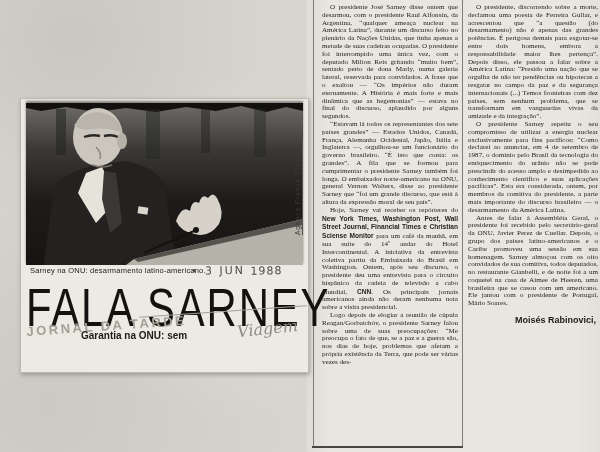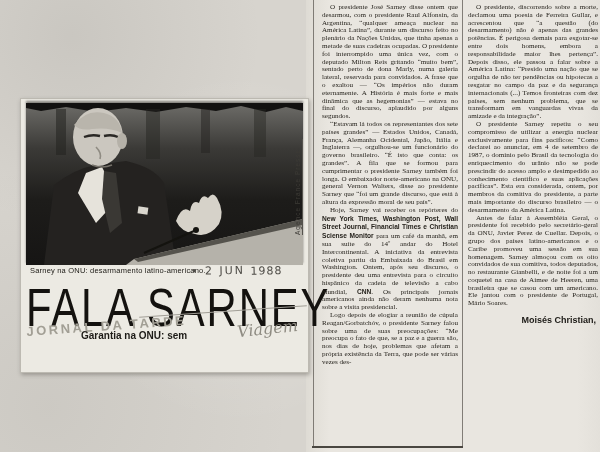--- a/index.html
+++ b/index.html
@@ -110,21 +110,21 @@
         <path d="M150,118 q6,-16 14,-10 q2,-12 9,-8 q3,-10 9,-5 q5,-7 9,0 q8,14 2,26 q-10 14,-24 10 q-14,-2 -19,-13" fill="#d6d2c9"></path>
 
         <polygon points="108,156 277,116 277,162 100,162" fill="#b5b2aa"></polygon>
         <polygon points="108,156 277,116 277,122 112,159" fill="#55534d"></polygon>
         <line x1="118" y1="150" x2="168" y2="128" stroke="#14130f" stroke-width="2"></line>
         <circle cx="170" cy="127" r="3" fill="#14130f"></circle>
       </svg>
     </div>
     <div class="photo-credit">Agence France Presse</div>
     <div class="caption">Sarney na ONU: desarmamento latino-americano.</div>
-    <div class="date-stamp"><span>•</span> <span>2 JUN</span> <span class="yr">1988</span></div>
+    <div class="date-stamp"><span>•</span> <span>3 JUN</span> <span class="yr">1988</span></div>
     <div class="headline">FALA SARNEY</div>
     <div class="pencil-line"></div>
     <div class="jt-stamp">JORNAL DA TARDE</div>
     <div class="subtitle">
       <div>Garantia na ONU: sem</div>
     </div>
     <div class="handwriting">Viagem</div>
   </div>
 
   <div class="col col1">
@@ -132,17 +132,17 @@
     <p>“Estavam lá todos os representantes dos sete países grandes” — Estados Unidos, Canadá, França, Alemanha Ocidental, Japão, Itália e Inglaterra —, orgulhou-se um funcionário do governo brasileiro. “É isto que conta: os grandes”. A fila que se formou para cumprimentar o presidente Sarney também foi longa. O embaixador norte-americano na ONU, general Vernon Walters, disse ao presidente Sarney que “foi um grande discurso, que está à altura da expressão moral de seu país”.</p>
     <p><span>Hoje, Sarney vai receber os repórteres do </span><b>New York Times, Washington Post, Wall Street Journal, Financial Times e Christian Sciense Monitor</b><span> para um café da manhã, em sua suíte do 14º andar do Hotel Intercontinental. A iniciativa da entrevista coletiva partiu da Embaixada do Brasil em Washington. Ontem, após seu discurso, o presidente deu uma entrevista para o circuito hispânico da cadeia de televisão a cabo mundial, </span><b>CNN</b><span>. Os principais jornais americanos ainda não deram nenhuma nota sobre a visita presidencial.</span></p>
     <p>Logo depois de elogiar a reunião de cúpula Reagan/Gorbatchóv, o presidente Sarney falou sobre uma de suas preocupações: “Me preocupa o fato de que, se a paz e a guerra são, nos dias de hoje, problemas que afetam a própria existência da Terra, que pode ser várias vezes des-</p>
   </div>
 
   <div class="col col2">
     <p>O presidente, discorrendo sobre a morte, declamou uma poesia de Ferreira Gullar, e acrescentou que “a questão (do desarmamento) não é apenas das grandes potências. É perigosa demais para esgotar-se entre dois homens, embora a responsabilidade maior lhes pertença”. Depois disso, ele passou a falar sobre a América Latina: “Presido uma nação que se orgulha de não ter pendências ou hipotecas a resgatar no campo da paz e da segurança internacionais (...) Temos fronteiras com dez países, sem nenhum problema, que se transformam em vanguardas vivas da amizade e da integração”.</p>
     <p>O presidente Sarney repetiu o seu compromisso de utilizar a energia nuclear exclusivamente para fins pacíficos: “Como declarei ao anunciar, em 4 de setembro de 1987, o domínio pelo Brasil da tecnologia do enriquecimento do urânio não se pode prescindir do acesso amplo e desimpedido ao conhecimento científico e suas aplicações pacíficas”. Esta era considerada, ontem, por membros da comitiva do presidente, a parte mais importante do discurso brasileiro — o desarmamento da América Latina.</p>
     <p>Antes de falar à Assembléia Geral, o presidente foi recebido pelo secretário-geral da ONU, Javier Perez de Cuellar. Depois, o grupo dos países latino-americanos e o Caribe promoveu uma sessão em sua homenagem. Sarney almoçou com os oito convidados de sua comitiva, todos deputados, no restaurante Gianbelli, e de noite foi a um coquetel na casa de Aimee de Heeren, uma brasileira que se casou com um americano. Ele jantou com o presidente de Portugal, Mário Soares.</p>
     <div class="byline">
-      <div>Moisés Christian,</div>
+      <div>Moisés Rabinovici,</div>
     </div>
   </div>
 
 </div>
 
 </body></html>

